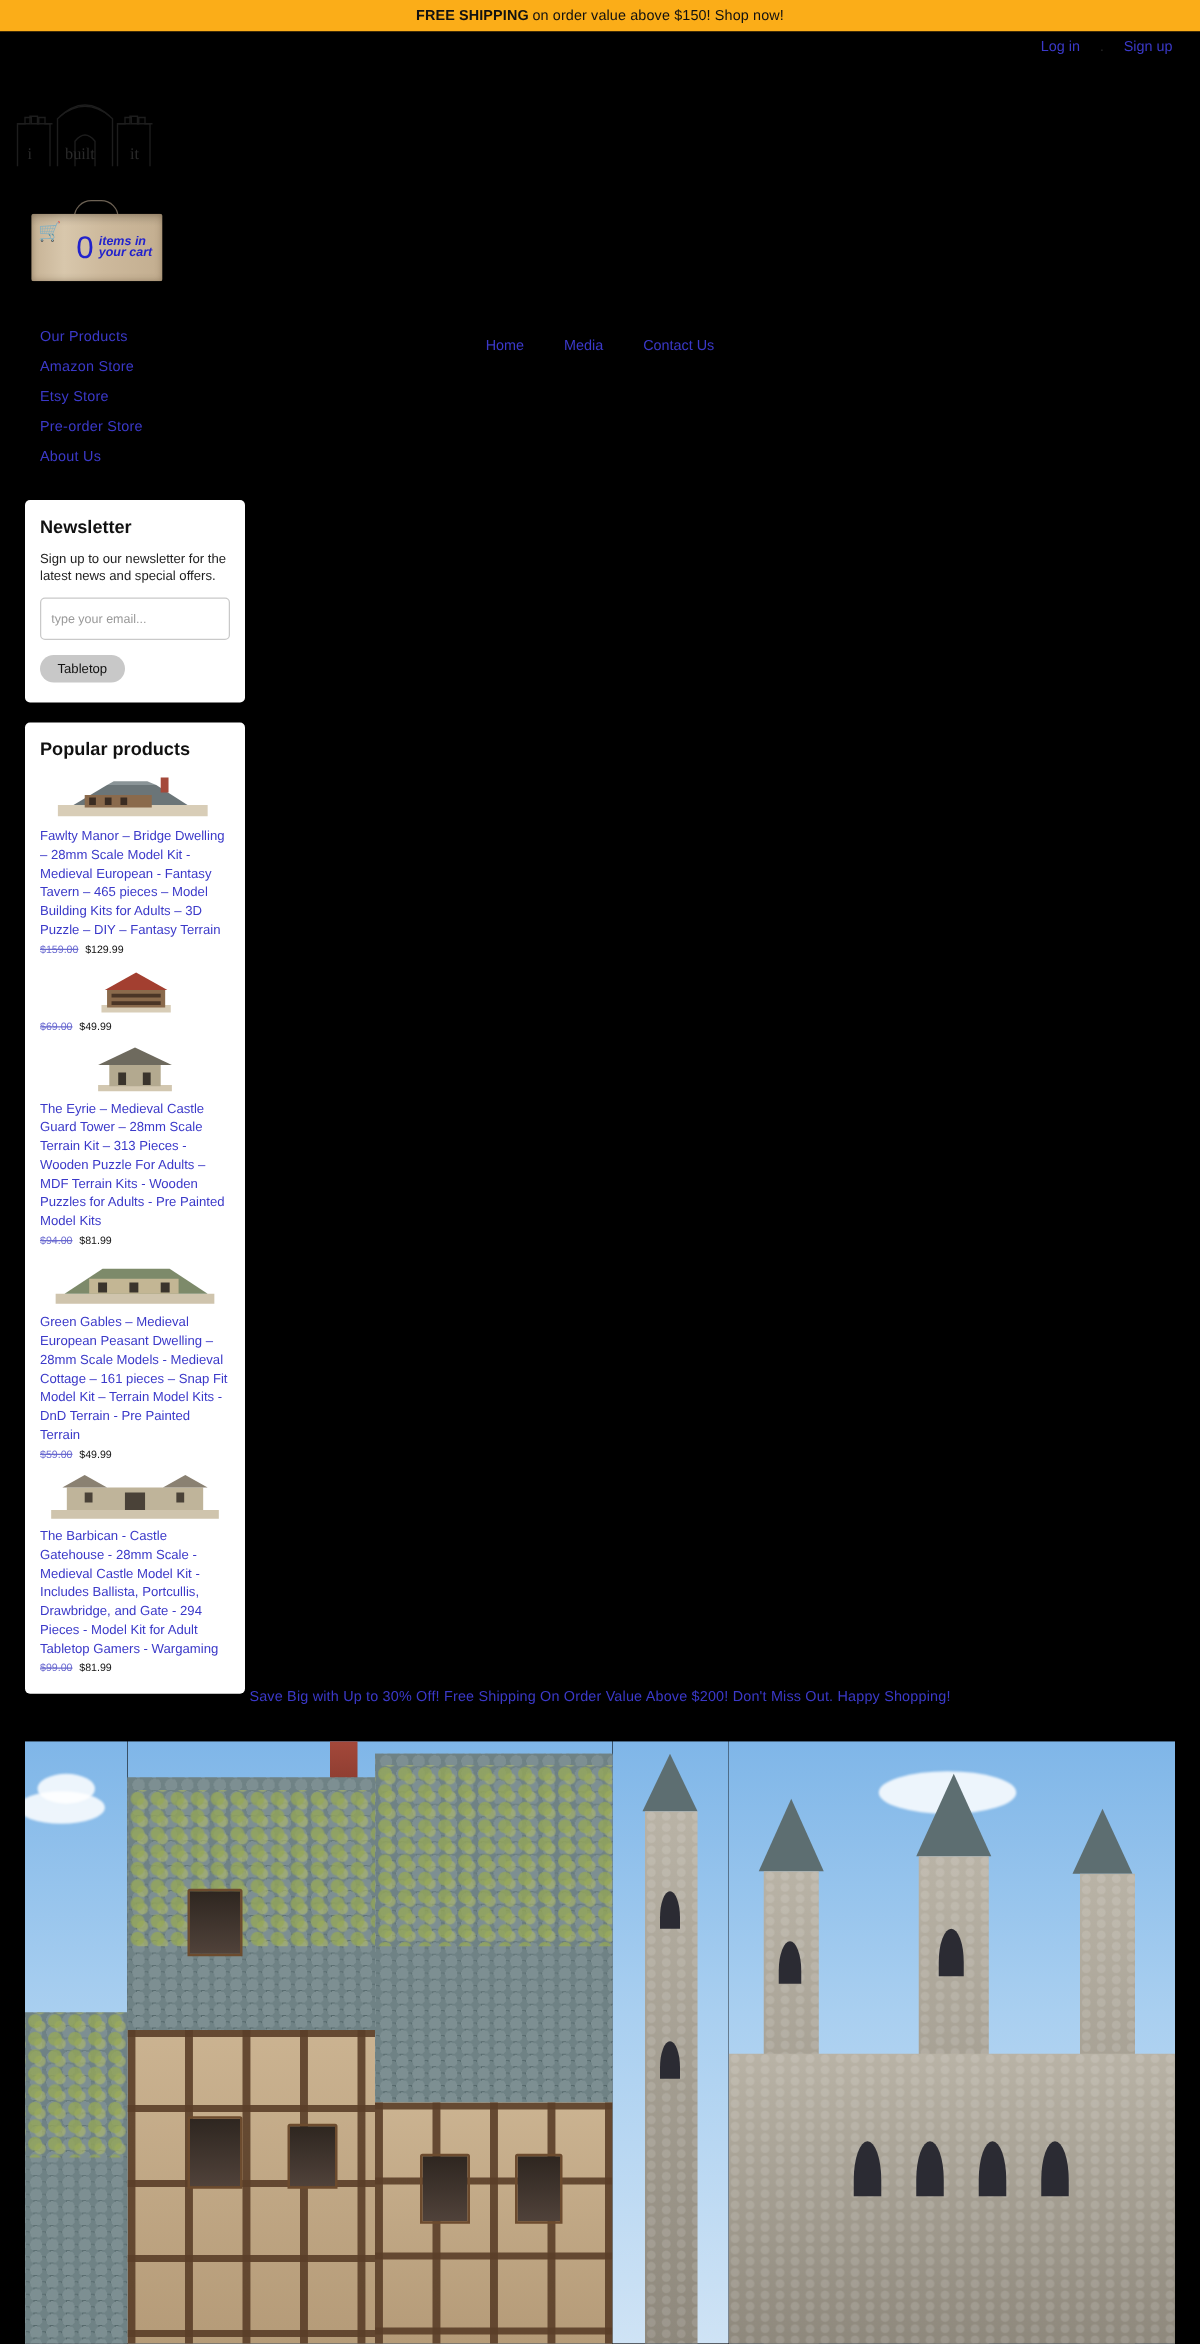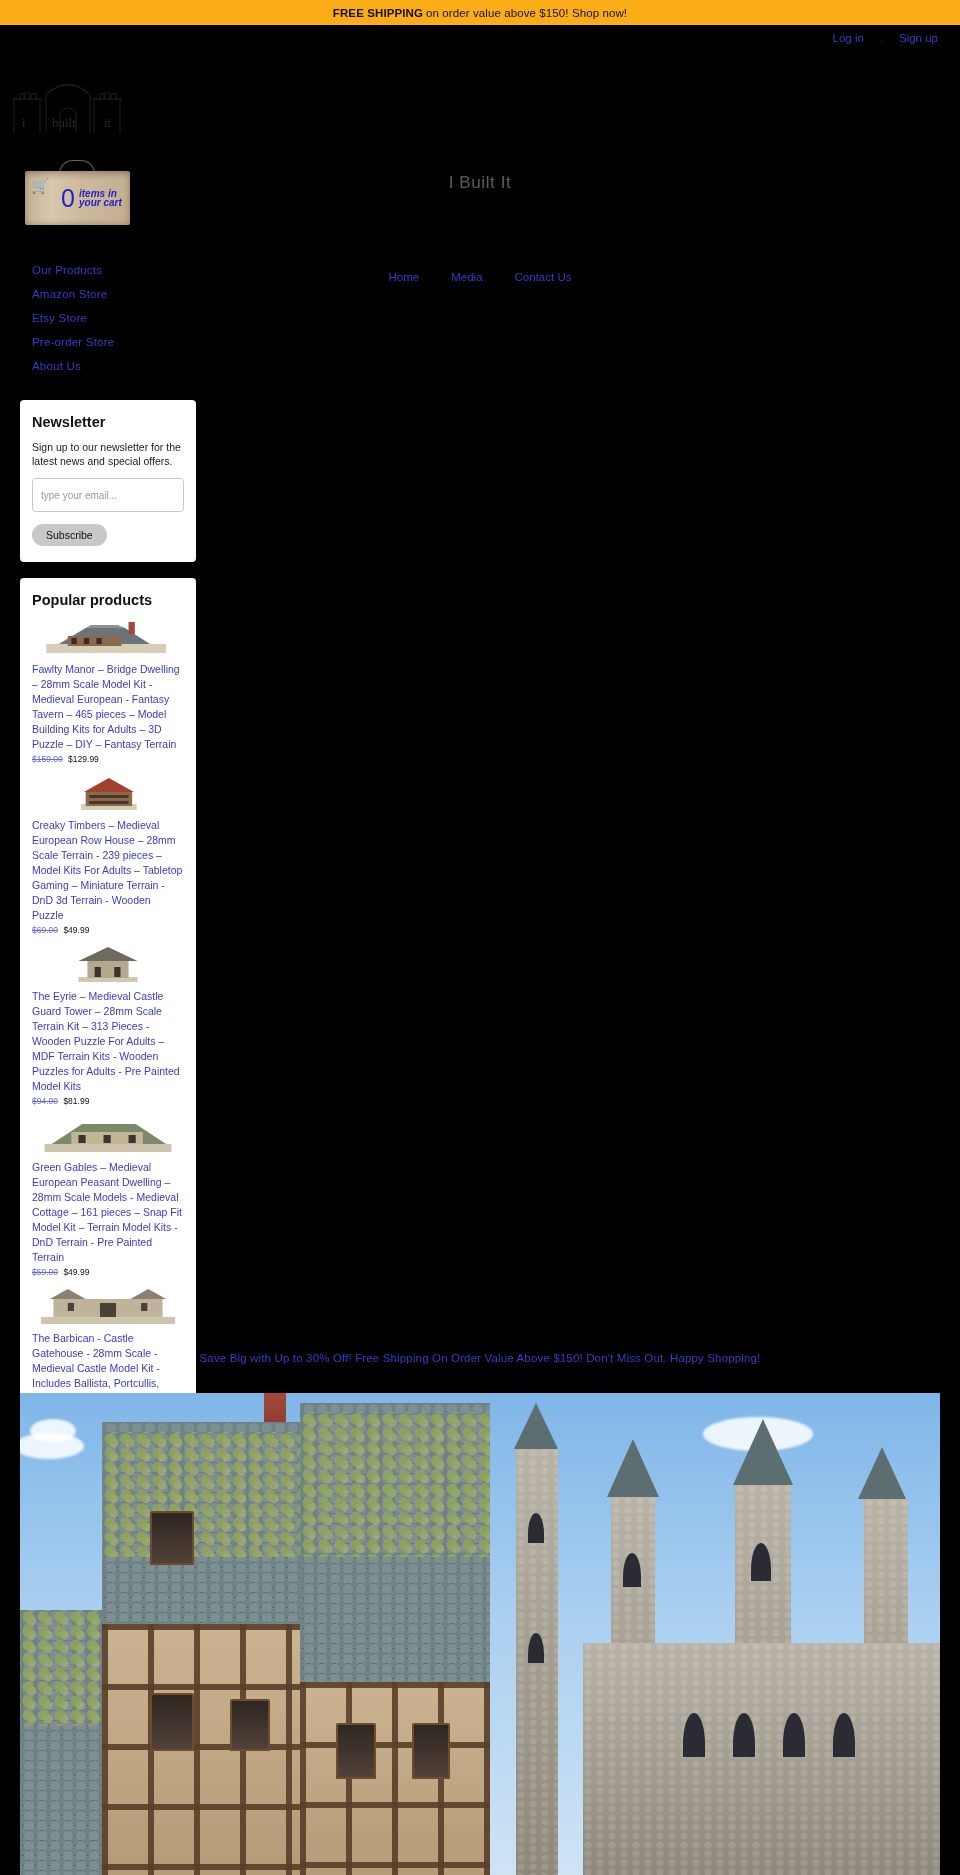--- a/index.html
+++ b/index.html
@@ -335,21 +335,20 @@
     <div class="rope"></div>
     <div class="board"></div>
     <div class="cart-ico">🛒</div>
     <div class="count">0</div>
     <div class="cart-text">
       <div>items in</div>
       <div>your cart</div>
     </div>
   </div>
 
-  <div class="site-title">I Built It</div>
 
   <nav class="topnav">
     <a href="#">Home</a>
     <a href="#">Media</a>
     <a href="#">Contact Us</a>
   </nav>
 </div>
 
 <aside class="sidebar">
 
@@ -359,21 +358,21 @@
     <a href="#">Etsy Store</a>
     <a href="#">Pre-order Store</a>
     <a href="#">About Us</a>
   </div>
 
 
   <section class="card newsletter">
     <h3>Newsletter</h3>
     <p class="news-copy">Sign up to our newsletter for the latest news and special offers.</p>
     <input class="news-input" type="text" placeholder="type your email..." style="">
-    <button class="subscribe">Subscribe</button>
+    <button class="subscribe">Tabletop</button>
   </section>
 
   <section class="card popular">
     <h3>Popular products</h3>
 
     <div class="prod">
       <svg class="prod-thumb" viewBox="0 0 170 42" preserveAspectRatio="none">
         <rect width="170" height="42" fill="#ffffff"></rect>
         <rect x="16" y="28" width="134" height="9" fill="#d8cdb7"></rect>
         <polygon points="30,28 60,12 104,12 132,28" fill="#6b7578"></polygon>
@@ -393,21 +392,20 @@
 
     <div class="prod">
       <svg class="prod-thumb" viewBox="0 0 170 42" preserveAspectRatio="none">
         <rect width="170" height="42" fill="#ffffff"></rect>
         <rect x="55" y="32" width="62" height="6" fill="#d8cdb7"></rect>
         <polygon points="58,20 86,6 114,20" fill="#a33f30"></polygon>
         <rect x="60" y="20" width="52" height="14" fill="#8a6a4c"></rect>
         <rect x="64" y="23" width="44" height="3" fill="#4a3526"></rect>
         <rect x="64" y="29" width="44" height="3" fill="#4a3526"></rect>
       </svg>
-      <a class="prod-title" href="#">Creaky Timbers – Medieval European Row House – 28mm Scale Terrain - 239 pieces – Model Kits For Adults – Tabletop Gaming – Miniature Terrain - DnD 3d Terrain - Wooden Puzzle</a>
       <div class="prices">
         <span class="price-old">$69.00</span>
         <span class="price-new">$49.99</span>
       </div>
     </div>
 
     <div class="prod">
       <svg class="prod-thumb" viewBox="0 0 170 42" preserveAspectRatio="none">
         <rect width="170" height="42" fill="#ffffff"></rect>
         <rect x="52" y="34" width="66" height="5" fill="#d2c7b0"></rect>
@@ -454,21 +452,21 @@
       <a class="prod-title" href="#">The Barbican - Castle Gatehouse - 28mm Scale - Medieval Castle Model Kit - Includes Ballista, Portcullis, Drawbridge, and Gate - 294 Pieces - Model Kit for Adult Tabletop Gamers - Wargaming</a>
       <div class="prices">
         <span class="price-old">$99.00</span>
         <span class="price-new">$81.99</span>
       </div>
     </div>
 
   </section>
 </aside>
 
-<div class="promo">Save Big with Up to 30% Off! Free Shipping On Order Value Above $150! Don't Miss Out. Happy Shopping!</div>
+<div class="promo">Save Big with Up to 30% Off! Free Shipping On Order Value Above $200! Don't Miss Out. Happy Shopping!</div>
 
 <div class="hero">
 
   <div class="panel p1">
     <div class="sky"></div>
     <div class="cloud" style="left:-6px; top:40px; width:70px; height:26px;"></div>
     <div class="cloud" style="left:10px; top:26px; width:46px; height:24px;"></div>
     <div class="roof-blue" style="top:45%;"></div>
     <div class="moss" style="top:45%; height:24%;"></div>
   </div>

